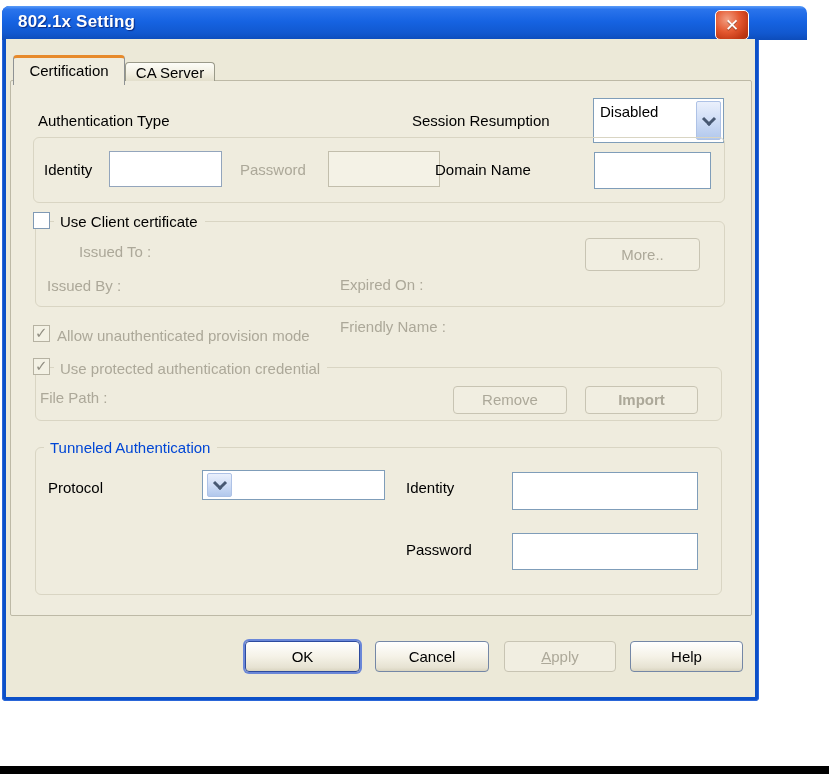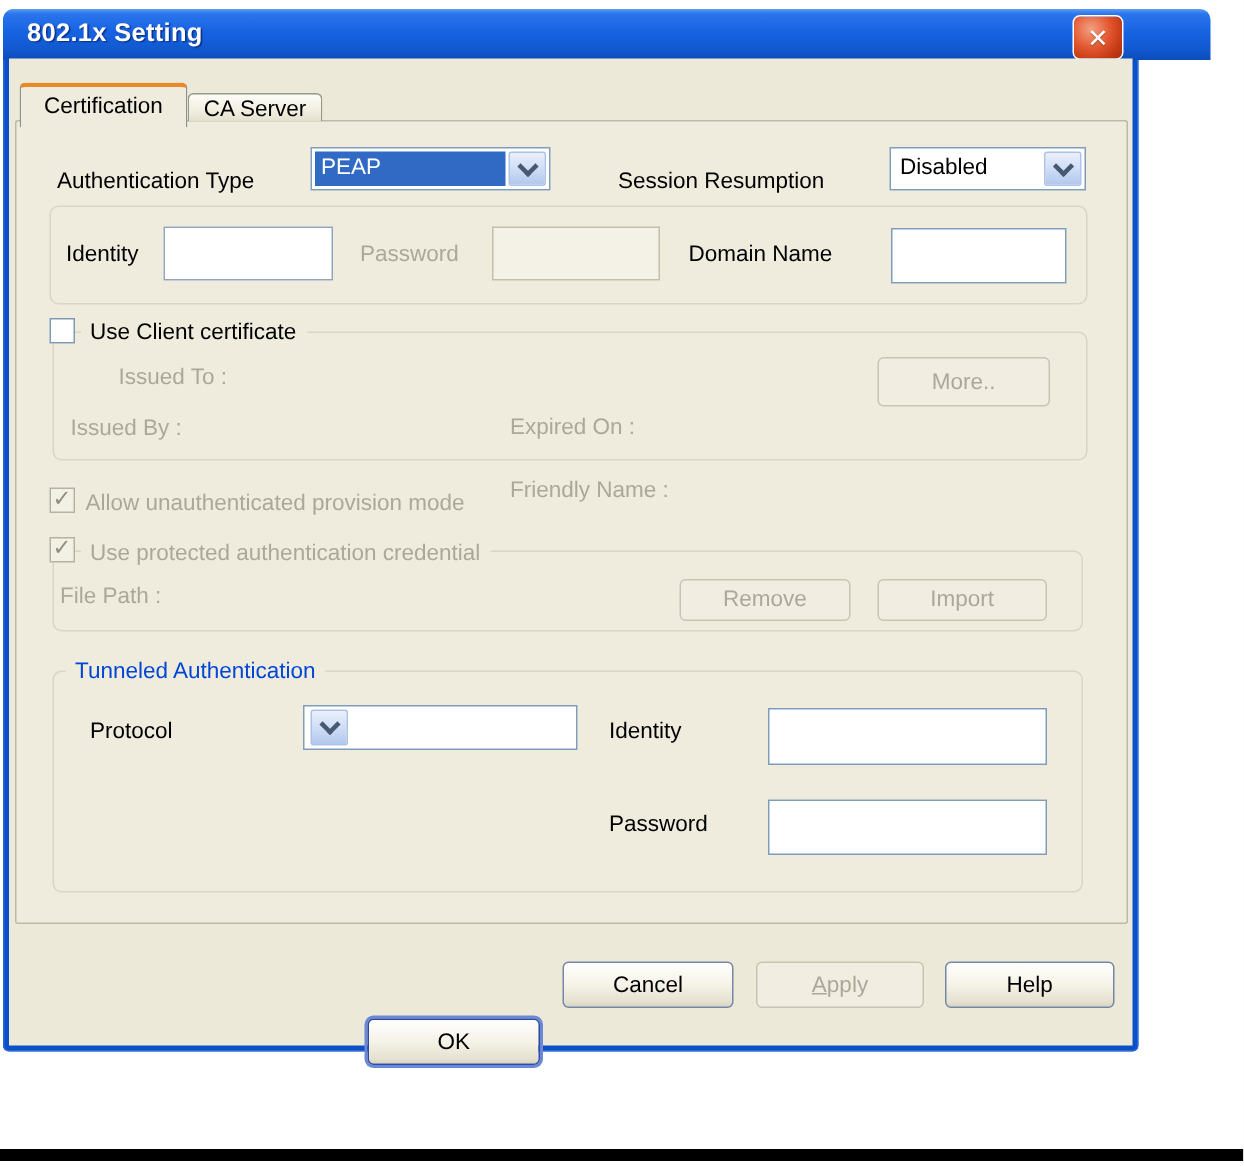--- a/index.html
+++ b/index.html
@@ -50,21 +50,21 @@
   .chev{width:7px;height:7px;border-right:3px solid #475872;border-bottom:3px solid #475872;
         transform:rotate(45deg);margin-top:-4px;}
 
   .cb{position:absolute;width:17px;height:17px;background:#fff;border:1px solid #7f99b4;box-sizing:border-box;}
   .cb.dis{background:#f3f1e4;border-color:#b6b2a2;}
   .cb .check{color:#918e82;font-weight:bold;font-size:15px;line-height:14px;display:block;margin-left:1px;}
 
   .btn{position:absolute;height:31px;border:1px solid #7487a6;border-radius:4px;text-align:center;
        line-height:29px;box-sizing:border-box;font-size:15px;color:#000;
        background:linear-gradient(180deg,#ffffff 0%,#f5f2e7 50%,#e6e2d2 88%,#d9d4c0 100%);}
-  .btn.default{box-shadow:0 0 0 2px #6a87d8;border-color:#2c4a9e;margin-top:38px;}
+  .btn.default{box-shadow:0 0 0 2px #6a87d8;border-color:#2c4a9e;}
   .btn.disabled{background:#f1eee1;border-color:#c8c4b3;color:#ACA899;box-shadow:none;}
   .btn u{text-decoration:underline;}
 
   .blackbar{position:absolute;left:0;top:766px;width:829px;height:8px;background:#000;}
 </style>
 </head>
 <body>
 
 <div class="canvas">
 
@@ -75,40 +75,34 @@
   <div class="closebtn" style="position: absolute; left: 715px; top: 10px;">
     <span class="xglyph">✕</span>
   </div>
   <div class="face"></div>
 
   <div class="tabpage"></div>
   <div class="tab inactive">CA Server</div>
   <div class="tab active">Certification</div>
 
   <div class="lbl" style="left:38px;top:112px;">Authentication Type</div>
-  <div class="combo" style="left:207px;top:98px;width:160px;height:29px;">
-    <div class="combo-text sel">PEAP</div>
-    <div class="combo-btn">
-        <i class="chev"></i>
-      </div>
-  </div>
   <div class="lbl" style="left:412px;top:112px;">Session Resumption</div>
-  <div class="combo" style="left:593px;top:98px;width:131px;height:29px;">
+  <div class="combo" style="left:593px;top:98px;width:131px;height:45px;">
     <div class="combo-text">Disabled</div>
     <div class="combo-btn">
         <i class="chev"></i>
       </div>
   </div>
 
   <div class="group" style="left:33px;top:137px;width:690px;height:64px;"></div>
   <div class="lbl" style="left:44px;top:161px;">Identity</div>
   <input class="txt" style="left: 109px; top: 151px; width: 113px; height: 36px;" type="text" value="">
   <div class="lbl glbl" style="left:240px;top:161px;">Password</div>
   <input class="txt" style="left: 328px; top: 151px; width: 112px; height: 36px;" type="text" disabled="" value="">
-  <div class="lbl" style="left:459px;top:161px;text-align:right;">Domain Name</div>
+  <div class="lbl" style="left:435px;top:161px;text-align:right;">Domain Name</div>
   <input class="txt blue" style="left: 594px; top: 152px; width: 117px; height: 37px;" type="text" value="">
 
   <div class="group" style="left:35px;top:221px;width:688px;height:84px;"></div>
   <div class="cb" style="left:33px;top:212px;"></div>
   <div class="lbl mask" style="left:54px;top:213px;">Use Client certificate</div>
   <div class="lbl glbl" style="left:47px;top:243px;margin-left:32px;">Issued To :</div>
   <div class="lbl glbl" style="left:340px;top:243px;margin-top:33px;">Expired On :</div>
   <div class="btn disabled" style="left:585px;top:238px;width:115px;height:33px;line-height:31px;">More..</div>
   <div class="lbl glbl" style="left:47px;top:277px;">Issued By :</div>
   <div class="lbl glbl" style="left:340px;top:285px;margin-top:33px;">Friendly Name :</div>
@@ -118,25 +112,25 @@
   </div>
   <div class="lbl glbl" style="left:57px;top:327px;">Allow unauthenticated provision mode</div>
 
   <div class="group" style="left:35px;top:367px;width:685px;height:52px;"></div>
   <div class="cb dis" style="left:33px;top:358px;">
     <span class="check">✓</span>
   </div>
   <div class="lbl glbl mask" style="left:54px;top:360px;">Use protected authentication credential</div>
   <div class="lbl glbl" style="left:40px;top:389px;">File Path :</div>
   <div class="btn disabled" style="left:453px;top:386px;width:114px;height:28px;line-height:26px;">Remove</div>
-  <div class="btn disabled" style="left:585px;top:386px;width:113px;height:28px;line-height:26px;">Import</div>
+  <div class="btn disabled" style="left:585px;top:386px;width:113px;height:28px;line-height:26px;font-weight:bold;">Import</div>
 
   <div class="group" style="left:35px;top:447px;width:685px;height:146px;"></div>
   <div class="lbl mask" style="left:44px;top:439px;color:#0046D5;">Tunneled Authentication</div>
-  <div class="lbl" style="left:60px;top:479px;">Protocol</div>
+  <div class="lbl" style="left:48px;top:479px;">Protocol</div>
   <div class="combo" style="left:202px;top:470px;width:183px;height:30px;">
     <div class="combo-btn">
         <i class="chev"></i>
       </div>
   </div>
   <div class="lbl" style="left:406px;top:479px;">Identity</div>
   <input class="txt blue" style="left: 512px; top: 472px; width: 186px; height: 38px;" type="text" value="">
   <div class="lbl" style="left:406px;top:541px;">Password</div>
   <input class="txt blue" style="left: 512px; top: 533px; width: 186px; height: 37px;" type="text" value="">
 

